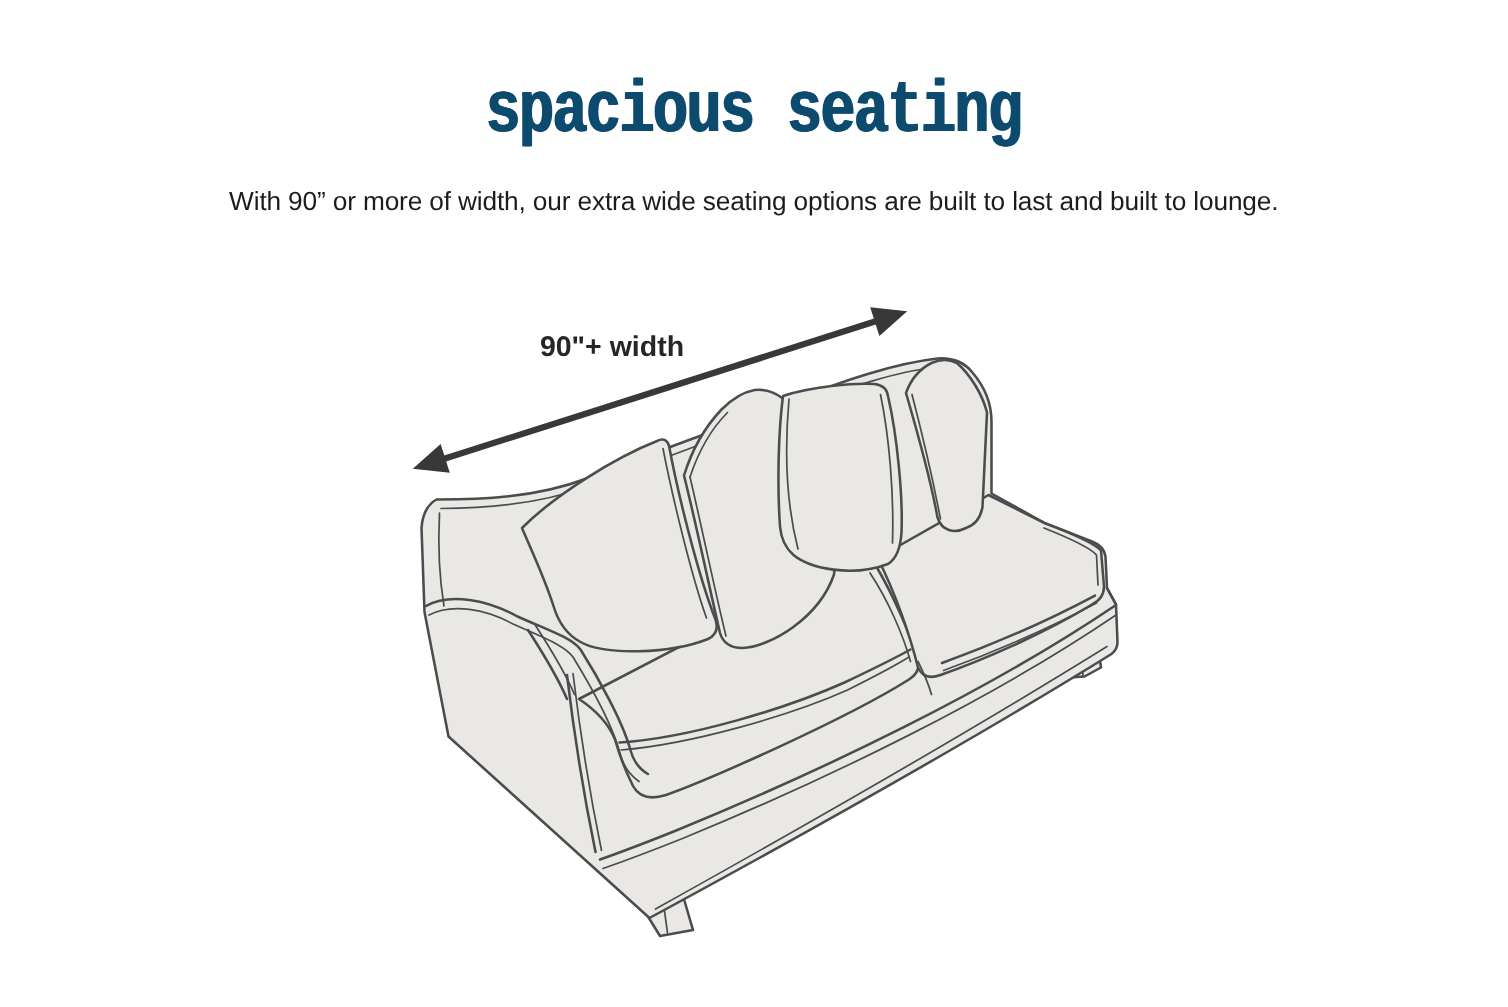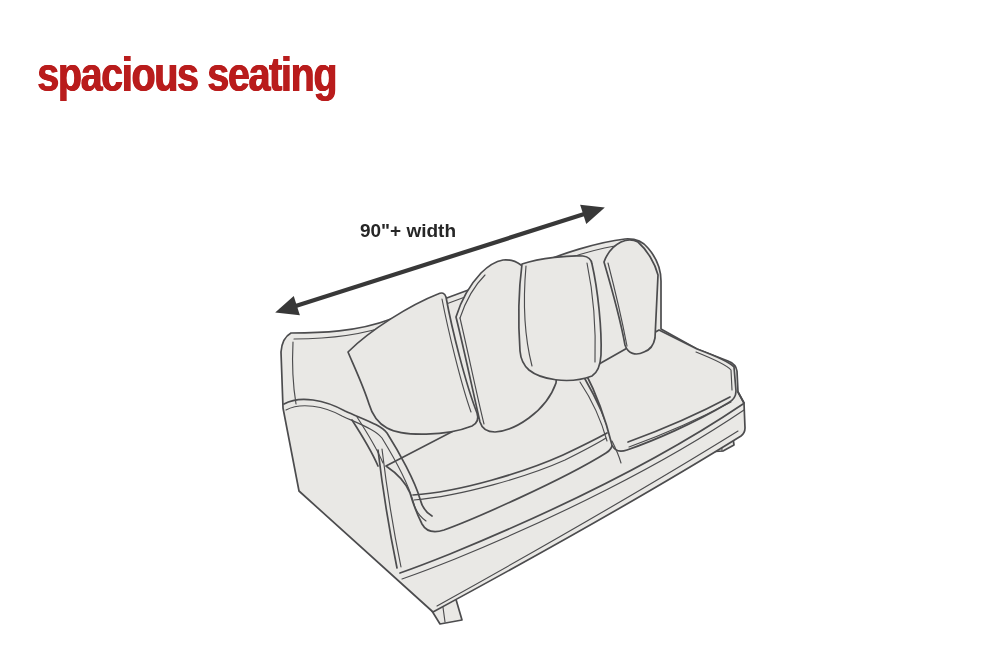--- a/index.html
+++ b/index.html
@@ -5,24 +5,25 @@
   html,body{margin:0;padding:0;background:#fff;}
   .page{
     position:relative;
     width:1005px;height:671px;
     background:#fff;
     font-family:"Liberation Sans",sans-serif;
     overflow:hidden;
   }
   .title{
     position:absolute;top:50px;left:0;width:100%;
-    margin:0;
+    text-align:center;margin:0;
     font-size:49px;font-weight:700;line-height:1;
     letter-spacing:-1.5px;
-    color:#b91c1c;
+    color:#0c4a6e;
+    font-family:Liberation Mono, monospace;
   }
   .title .squeeze{
     display:inline-block;
     transform:scaleX(0.80);
     transform-origin:50% 50%;
     text-shadow:0.7px 0 0 currentColor,-0.7px 0 0 currentColor;
   }
   .desc{
     position:absolute;top:119px;left:0;width:100%;
     text-align:center;
@@ -38,20 +39,21 @@
   .arrow-label{font-family:"Liberation Sans",sans-serif;font-weight:700;font-size:19px;fill:#262626;}
 </style>
 </head>
 <body>
 
 <div class="page">
 
   <h1 class="title"><span class="squeeze">spacious seating</span></h1>
 
   <div class="desc">
+    <div>With 90” or more of width, our extra wide seating options are built to last and built to lounge.</div>
   </div>
 
   <svg class="figure" width="1005" height="671" viewBox="0 0 1005 671">
     <defs>
       <marker id="ah" viewBox="0 0 10 10" refX="7.5" refY="5" markerWidth="6" markerHeight="6" orient="auto-start-reverse">
         <path d="M0.5,1 L9.5,5 L0.5,9 Z" fill="#383838"></path>
       </marker>
     </defs>
 
     <g>

